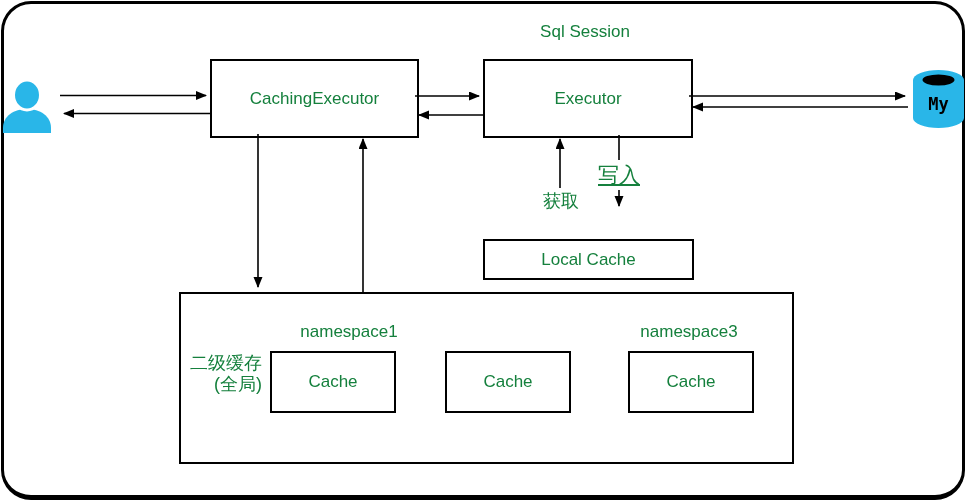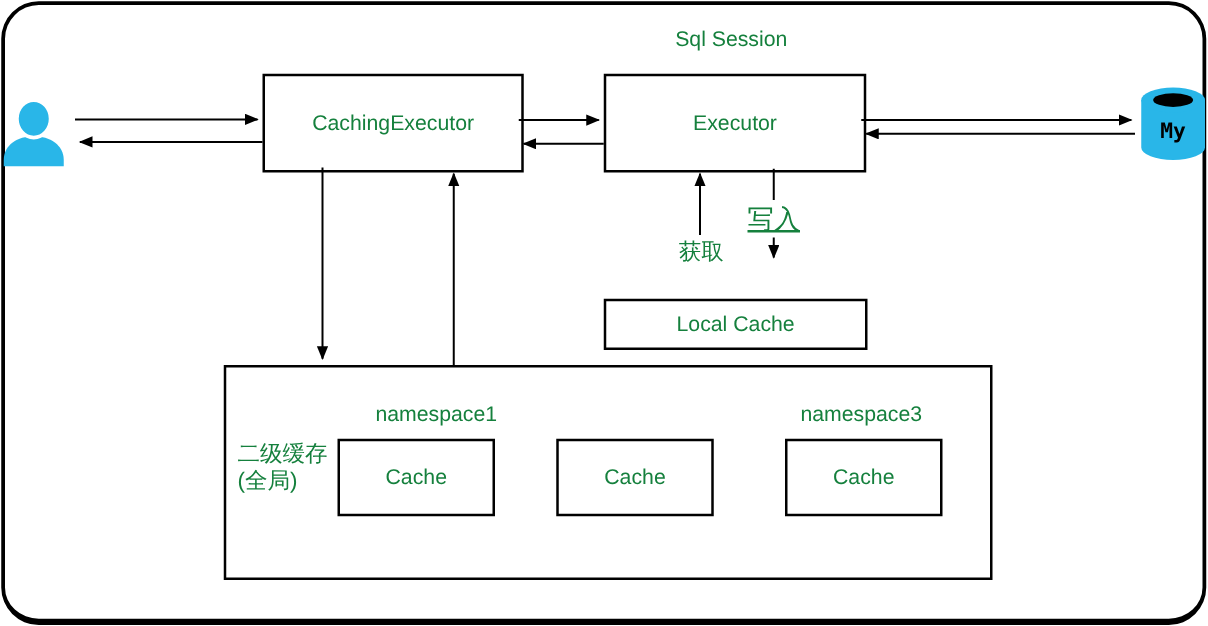--- a/index.html
+++ b/index.html
@@ -28,21 +28,21 @@
   .lbl{
     position:absolute;transform:translate(-50%,-50%);white-space:nowrap;
     font-size:17px;z-index:3;
   }
   .lbl-session{left:585px;top:32px;}
   .lbl-get{left:561px;top:179px;font-size:18px;background:#fff;padding:1px 2px;margin-top:22px;}
   .lbl-write{left:619px;top:175px;font-size:21px;background:#fff;padding:1px 2px;text-decoration:underline;}
   .lbl-ns1{left:329px;top:332px;margin-left:20px;}
   .lbl-ns2{left:506px;top:332px;}
   .lbl-ns3{left:689px;top:332px;}
-  .lbl-l2{left:226px;top:374px;text-align:left;font-size:18px;line-height:21px;}
+  .lbl-l2{left:226px;top:374px;text-align:right;font-size:18px;line-height:21px;}
   .icon{position:absolute;z-index:6;}
   .icon-user{left:2px;top:78px;}
   .icon-db{left:911px;top:68px;}
 </style>
 </head>
 <body>
 
 <div class="canvas">
 
   <div class="frame"></div>

